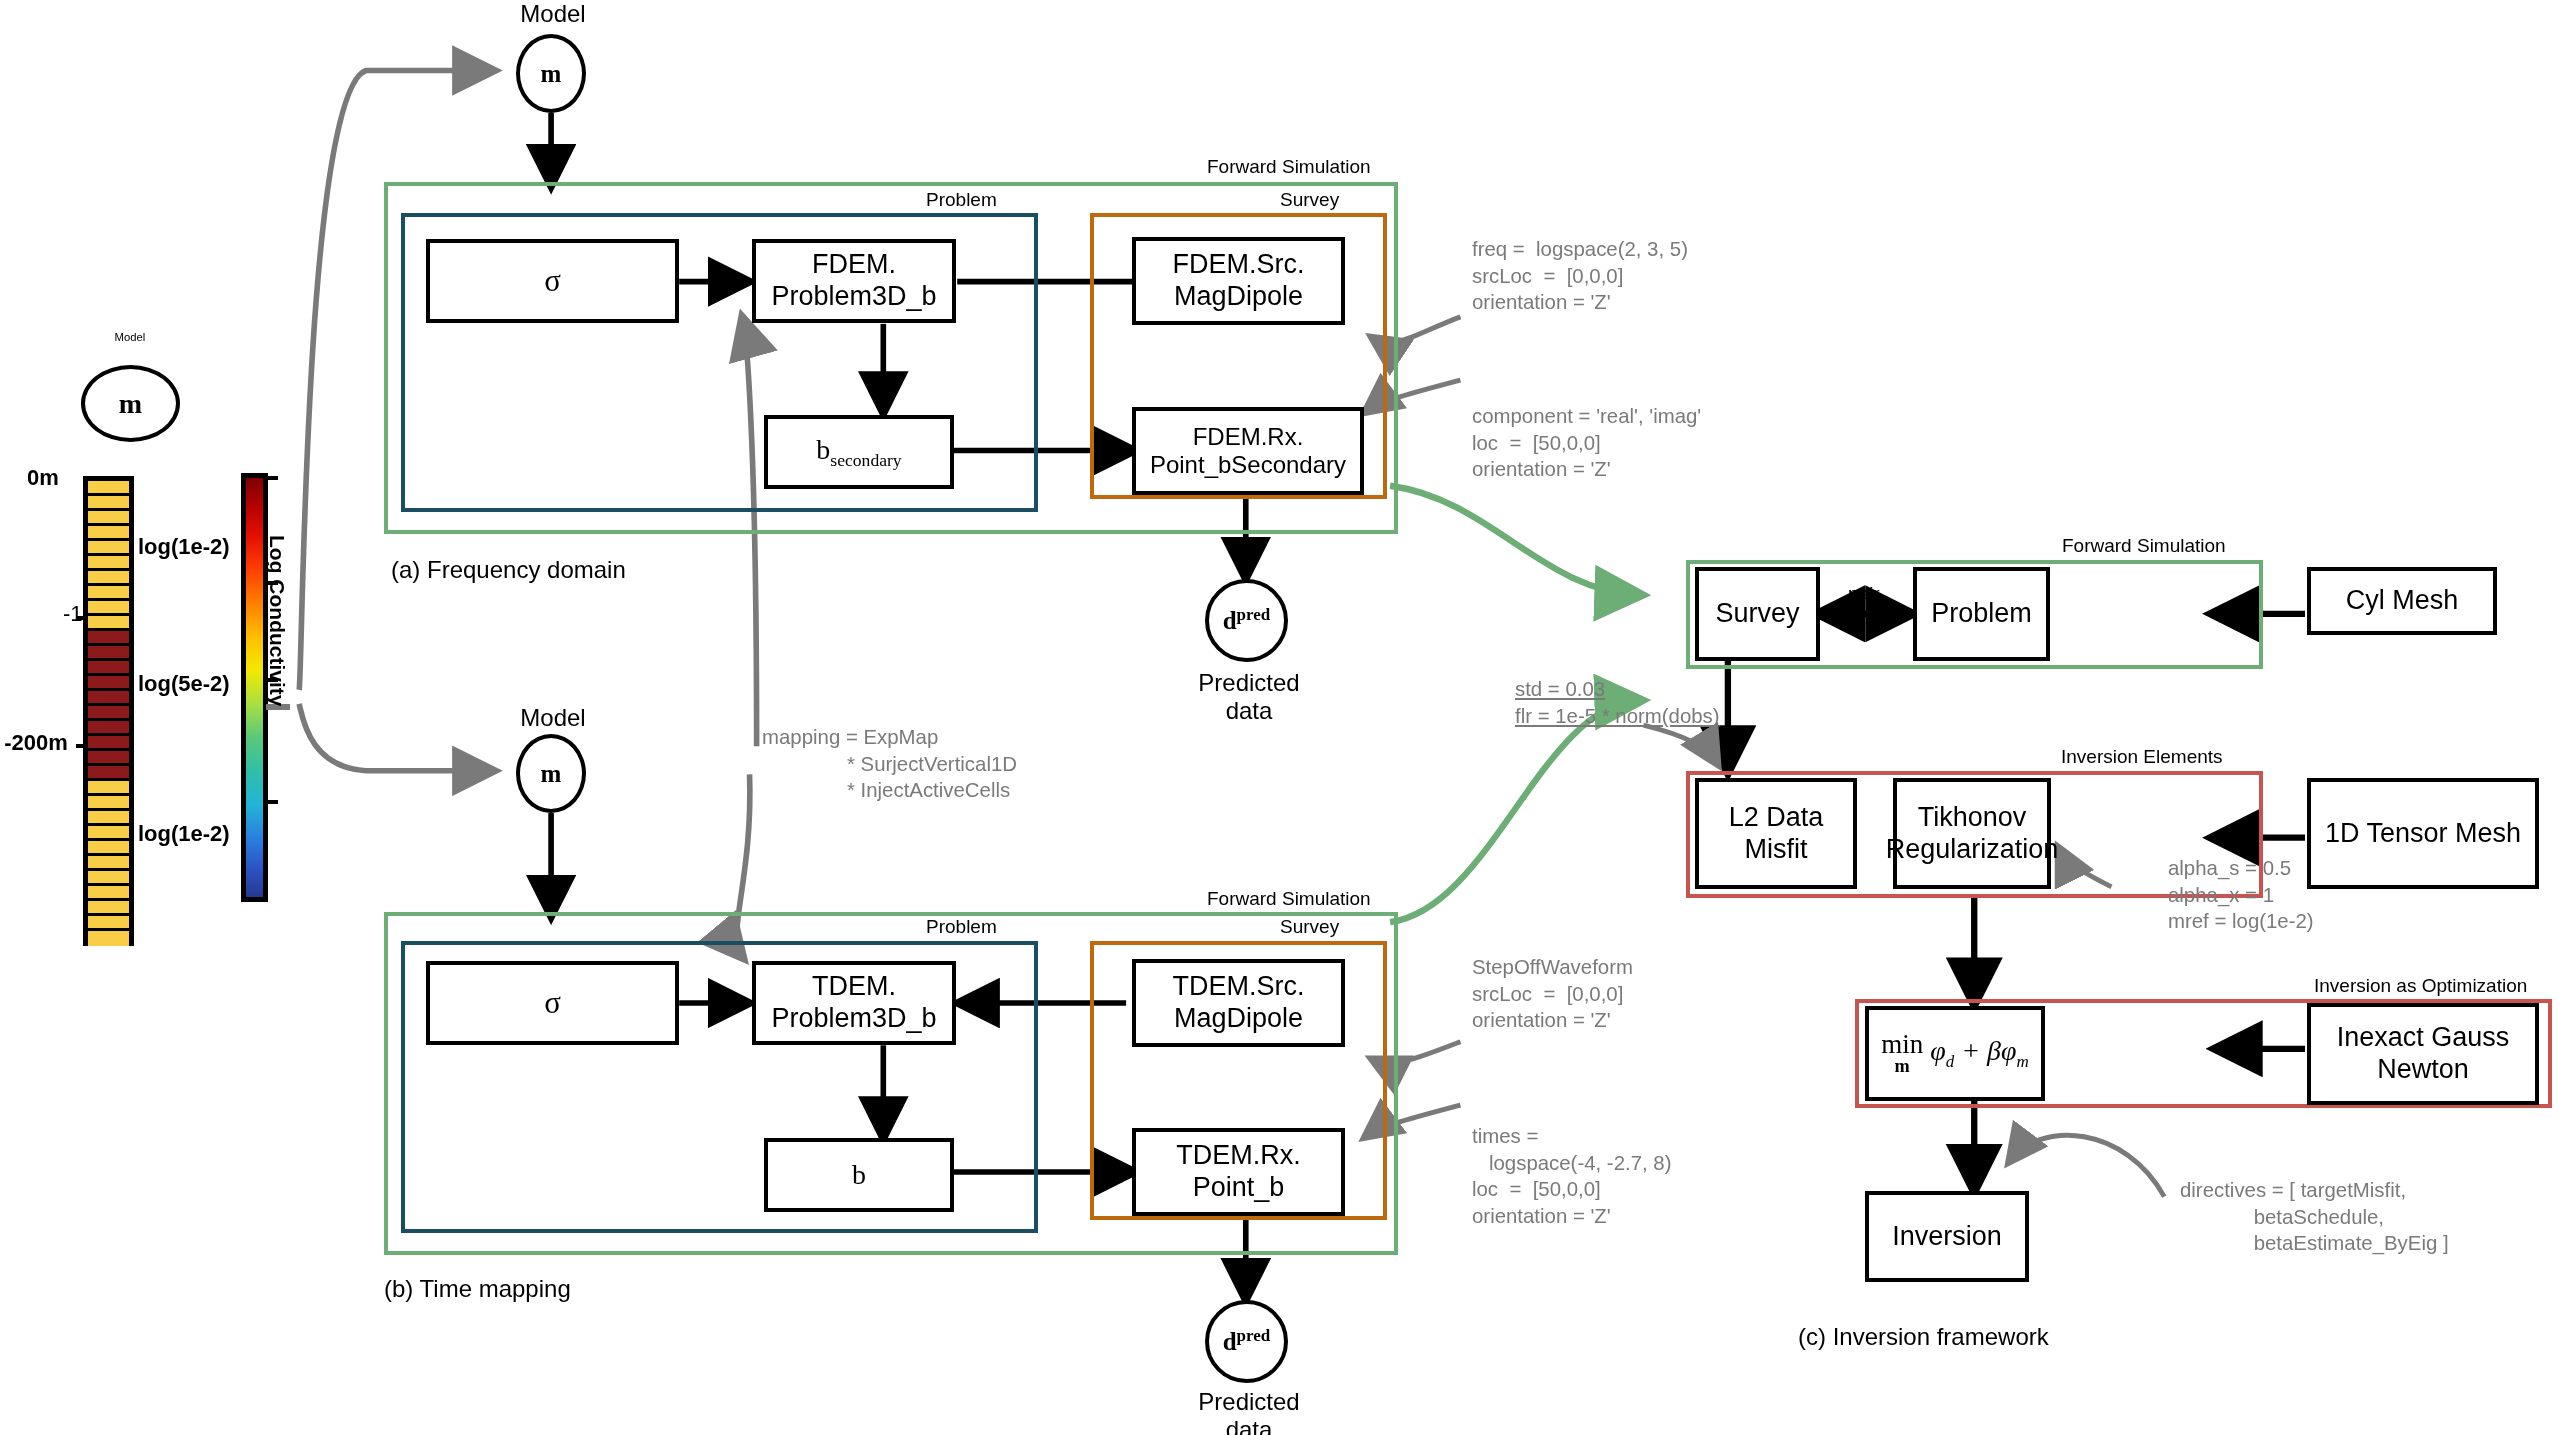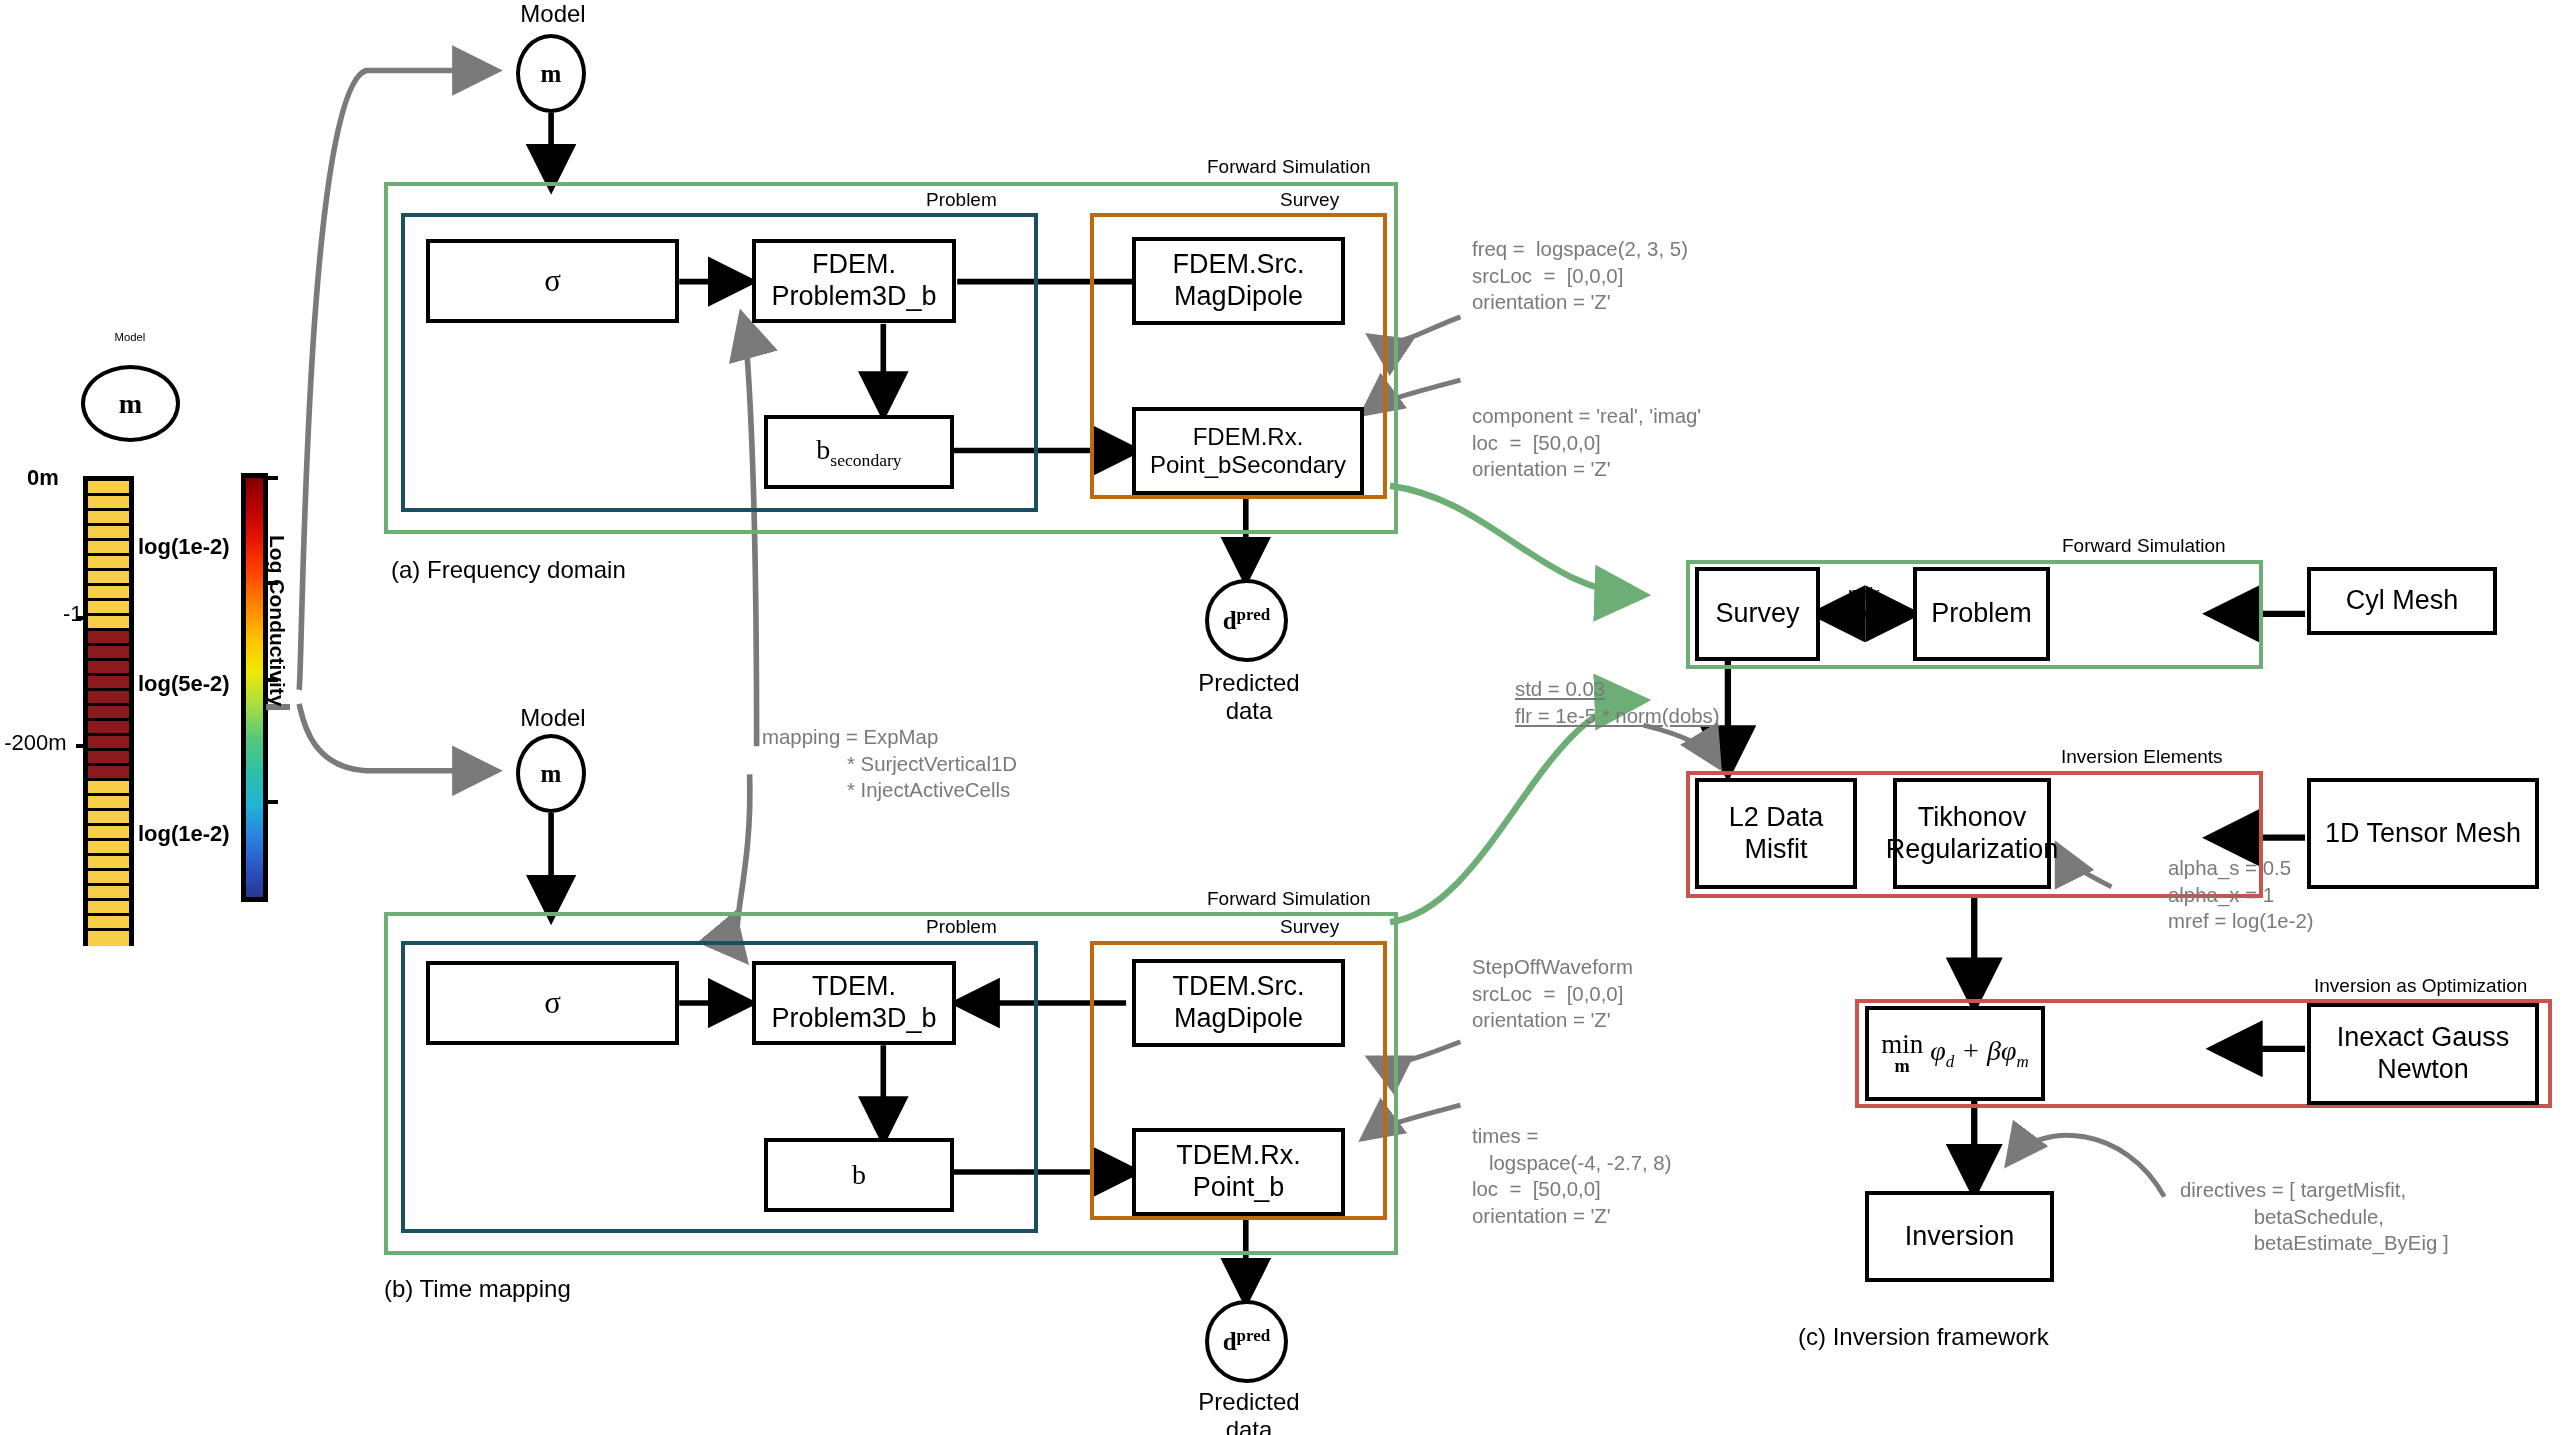--- a/index.html
+++ b/index.html
@@ -143,21 +143,21 @@
 </svg>
 
 <div class="abs" style="left:56px; top:331px; width:148px; text-align:center;">Model</div>
 
 <div class="abs circ" style="left:81px; top:365px; width:99px; height:77px; font-size:28px;">
   <span>m</span>
 </div>
 
 <div class="abs lbl" style="left:27px; top:466px; font-weight:bold; font-size:22px;">0m</div>
 <div class="abs lbl" style="left:15px; top:602px; font-weight:normal; font-size:22px;margin-left:48px;">-100m</div>
-<div class="abs lbl" style="left:4.2px; top:731px; font-weight:normal; font-size:22px;">-200m</div>
+<div class="abs lbl" style="left:4.2px; top:731px; font-weight:bold; font-size:22px;">-200m</div>
 
 <div class="abs" style="left:90px; top:479px; width:44px; height:3.5px; background:#000;"></div>
 <div class="abs" style="left:76px; top:616px; width:58px; height:3.5px; background:#000;"></div>
 <div class="abs" style="left:76px; top:744px; width:58px; height:3.5px; background:#000;"></div>
 
 <div class="abs" id="model-column" style="left:83px; top:476px; width:51px; height:470px;">
     <div class="mcell" style="height: 15px; background: rgb(247, 206, 70);"></div>
     <div class="mcell" style="height: 15px; background: rgb(247, 206, 70);"></div>
     <div class="mcell" style="height: 15px; background: rgb(247, 206, 70);"></div>
     <div class="mcell" style="height: 15px; background: rgb(247, 206, 70);"></div>
@@ -363,21 +363,21 @@
       <span style="display:block; font-size:18.3px; font-weight:bold;">m</span>
     </span>
     <span style="font-style:italic;"> φ<sub style="font-size:17px;">d</sub> + βφ<sub style="font-size:17px;">m</sub></span>
   </span>
 </div>
 <div class="abs nodebox" style="left:2307px; top:1003px; width:232px; height:102px;">
   <span style="white-space:pre-line;">Inexact Gauss
 Newton</span>
 </div>
 
-<div class="abs nodebox" style="left:1865px; top:1191px; width:189px; height:91px;">
+<div class="abs nodebox" style="left:1865px; top:1191px; width:164px; height:91px;">
   <span>Inversion</span>
 </div>
 
 <div class="abs annot" style="left:2180px; top:1177px;">directives = [ targetMisfit,
              betaSchedule,
              betaEstimate_ByEig ]</div>
 
 <div class="abs panel-cap" style="left:1798px; top:1323px;">(c) Inversion framework</div>
 
 

